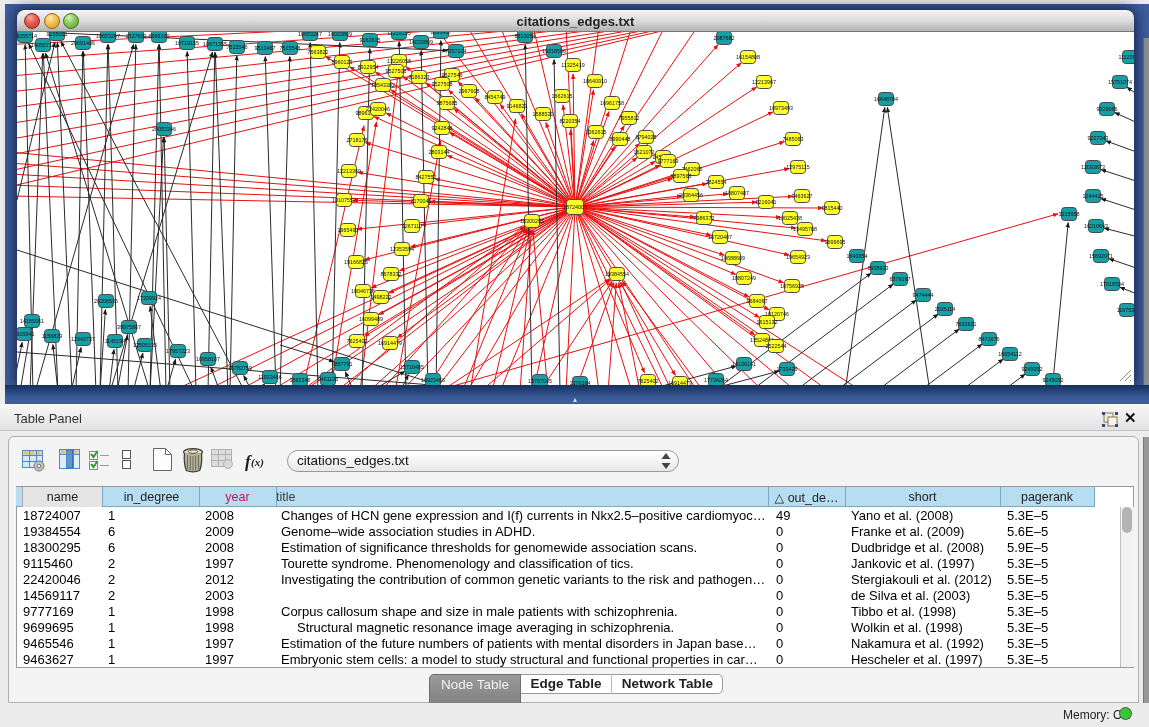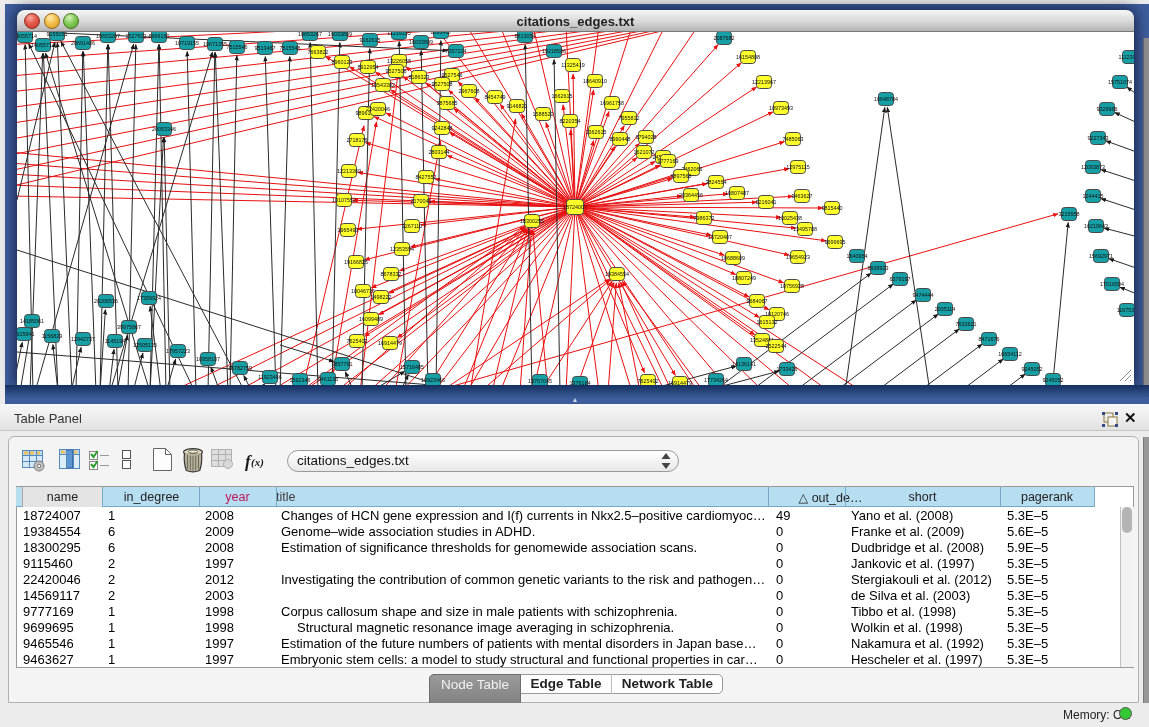--- a/index.html
+++ b/index.html
@@ -635,21 +635,21 @@
   </svg>
 
 <div class="abs" style="left:16px;top:486px;width:1118px;height:182px;background:#fff;border:1px solid #9a9a9a"></div>
 
 <div class="abs" style="left:16px;top:487px;width:1078px;height:20px;background:#b7ddf1;border-bottom:1px solid #79a8c9"></div>
 <div class="abs" style="left:22px;top:487px;width:81px;height:20px;background:#e4e4e4;border-left:1px solid #aaa;border-right:1px solid #79a8c9"></div>
 <div class="abs hdr" style="left:22px;top:490px;width:81px;text-align:center;font-size:12.5px;color:#222">name</div>
 <div class="abs hdr" style="left:104px;top:490px;width:95px;text-align:center;font-size:12.5px;color:#222">in_degree</div>
 <div class="abs hdr" style="left:199px;top:490px;width:77px;text-align:center;font-size:12.5px;color:#be185d">year</div>
 <div class="abs hdr" style="left:276px;top:490px;width:492px;text-align:left;font-size:12.5px;color:#404040">title</div>
-<div class="abs hdr" style="left:792px;top:490px;width:77px;text-align:center;font-size:12.5px;color:#222">△ out_de…</div>
+<div class="abs hdr" style="left:768px;top:490px;width:77px;text-align:center;font-size:12.5px;color:#222">△ out_de…</div>
 <div class="abs hdr" style="left:845px;top:490px;width:155px;text-align:center;font-size:12.5px;color:#222">short</div>
 <div class="abs hdr" style="left:1000px;top:490px;width:94px;text-align:center;font-size:12.5px;color:#222">pagerank</div>
 <div class="abs" style="left:199px;top:487px;width:1px;height:20px;background:#79a8c9"></div>
 <div class="abs" style="left:276px;top:487px;width:1px;height:20px;background:#79a8c9"></div>
 <div class="abs" style="left:768px;top:487px;width:1px;height:20px;background:#79a8c9"></div>
 <div class="abs" style="left:845px;top:487px;width:1px;height:20px;background:#79a8c9"></div>
 <div class="abs" style="left:1000px;top:487px;width:1px;height:20px;background:#79a8c9"></div>
 <div class="abs" style="left:1094px;top:487px;width:1px;height:20px;background:#79a8c9"></div>
 <style>.trow span { position:absolute; font-size:13px; color:#000; white-space:nowrap; }
 .trow { position:absolute; left:0; top:0; width:1149px; height:16px; }</style>
@@ -677,20 +677,21 @@
 <span style="left:205px">2008</span>
     <span style="left:281px">Estimation of significance thresholds for genomewide association scans.</span>
 <span style="left:776px">0</span>
     <span style="left:851px">Dudbridge et al. (2008)</span>
 <span style="left:1007px">5.9E–5</span>
   </div>
 <div class="trow" style="top:556px">
 <span style="left:23px">9115460</span>
     <span style="left:108px">2</span>
 <span style="left:205px">1997</span>
+    <span style="left:281px">Tourette syndrome. Phenomenology and classification of tics.</span>
 <span style="left:776px">0</span>
     <span style="left:851px">Jankovic et al. (1997)</span>
 <span style="left:1007px">5.3E–5</span>
   </div>
 <div class="trow" style="top:572px">
 <span style="left:23px">22420046</span>
     <span style="left:108px">2</span>
 <span style="left:205px">2012</span>
     <span style="left:281px">Investigating the contribution of common genetic variants to the risk and pathogen…</span>
 <span style="left:776px">0</span>

